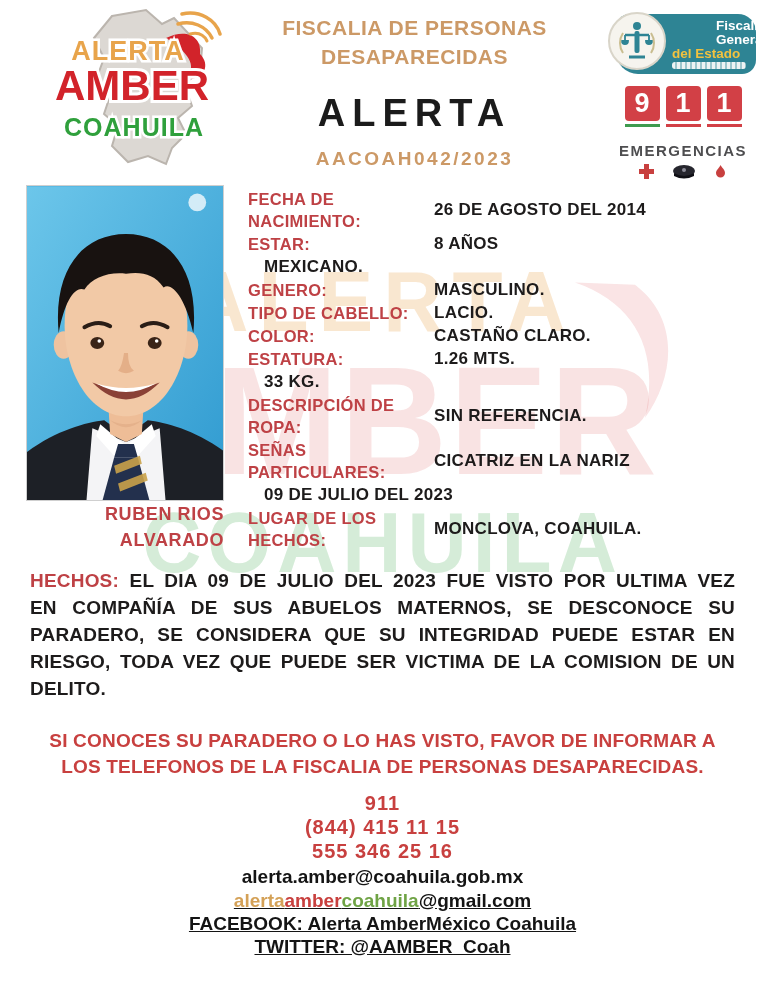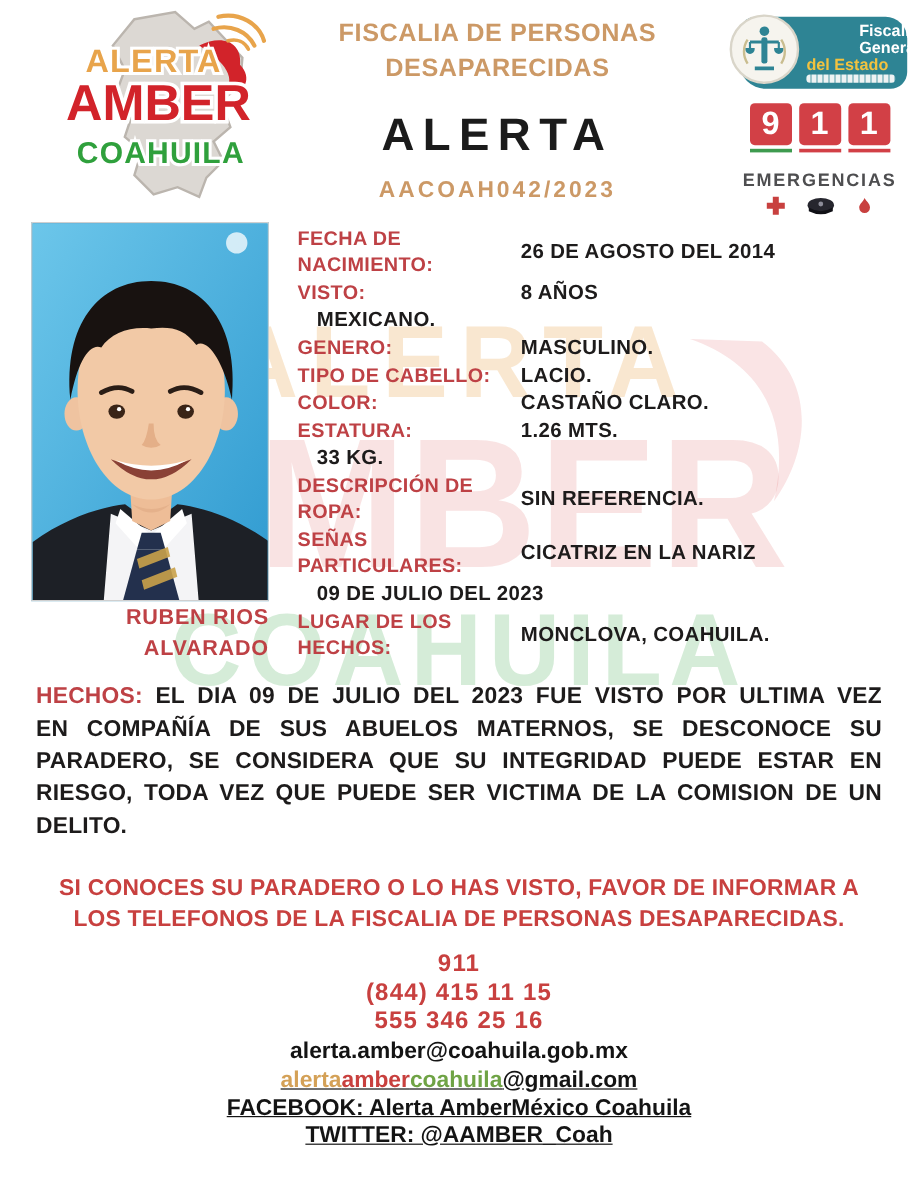--- a/index.html
+++ b/index.html
@@ -227,21 +227,21 @@
         <div>ALVARADO</div>
       </div>
     </div>
 
     <div class="fields">
       <div class="frow">
           <div class="flabel">FECHA DE NACIMIENTO:</div>
           <div class="fvalue">26 DE AGOSTO DEL 2014</div>
         </div>
       <div class="frow">
-          <div class="flabel">VISTO:</div>
+          <div class="flabel">ESTAR:</div>
           <div class="fvalue">8 AÑOS</div>
         </div>
       <div class="frow">
           <div class="fvalue">MEXICANO.</div>
         </div>
       <div class="frow">
           <div class="flabel">GENERO:</div>
           <div class="fvalue">MASCULINO.</div>
         </div>
       <div class="frow">

